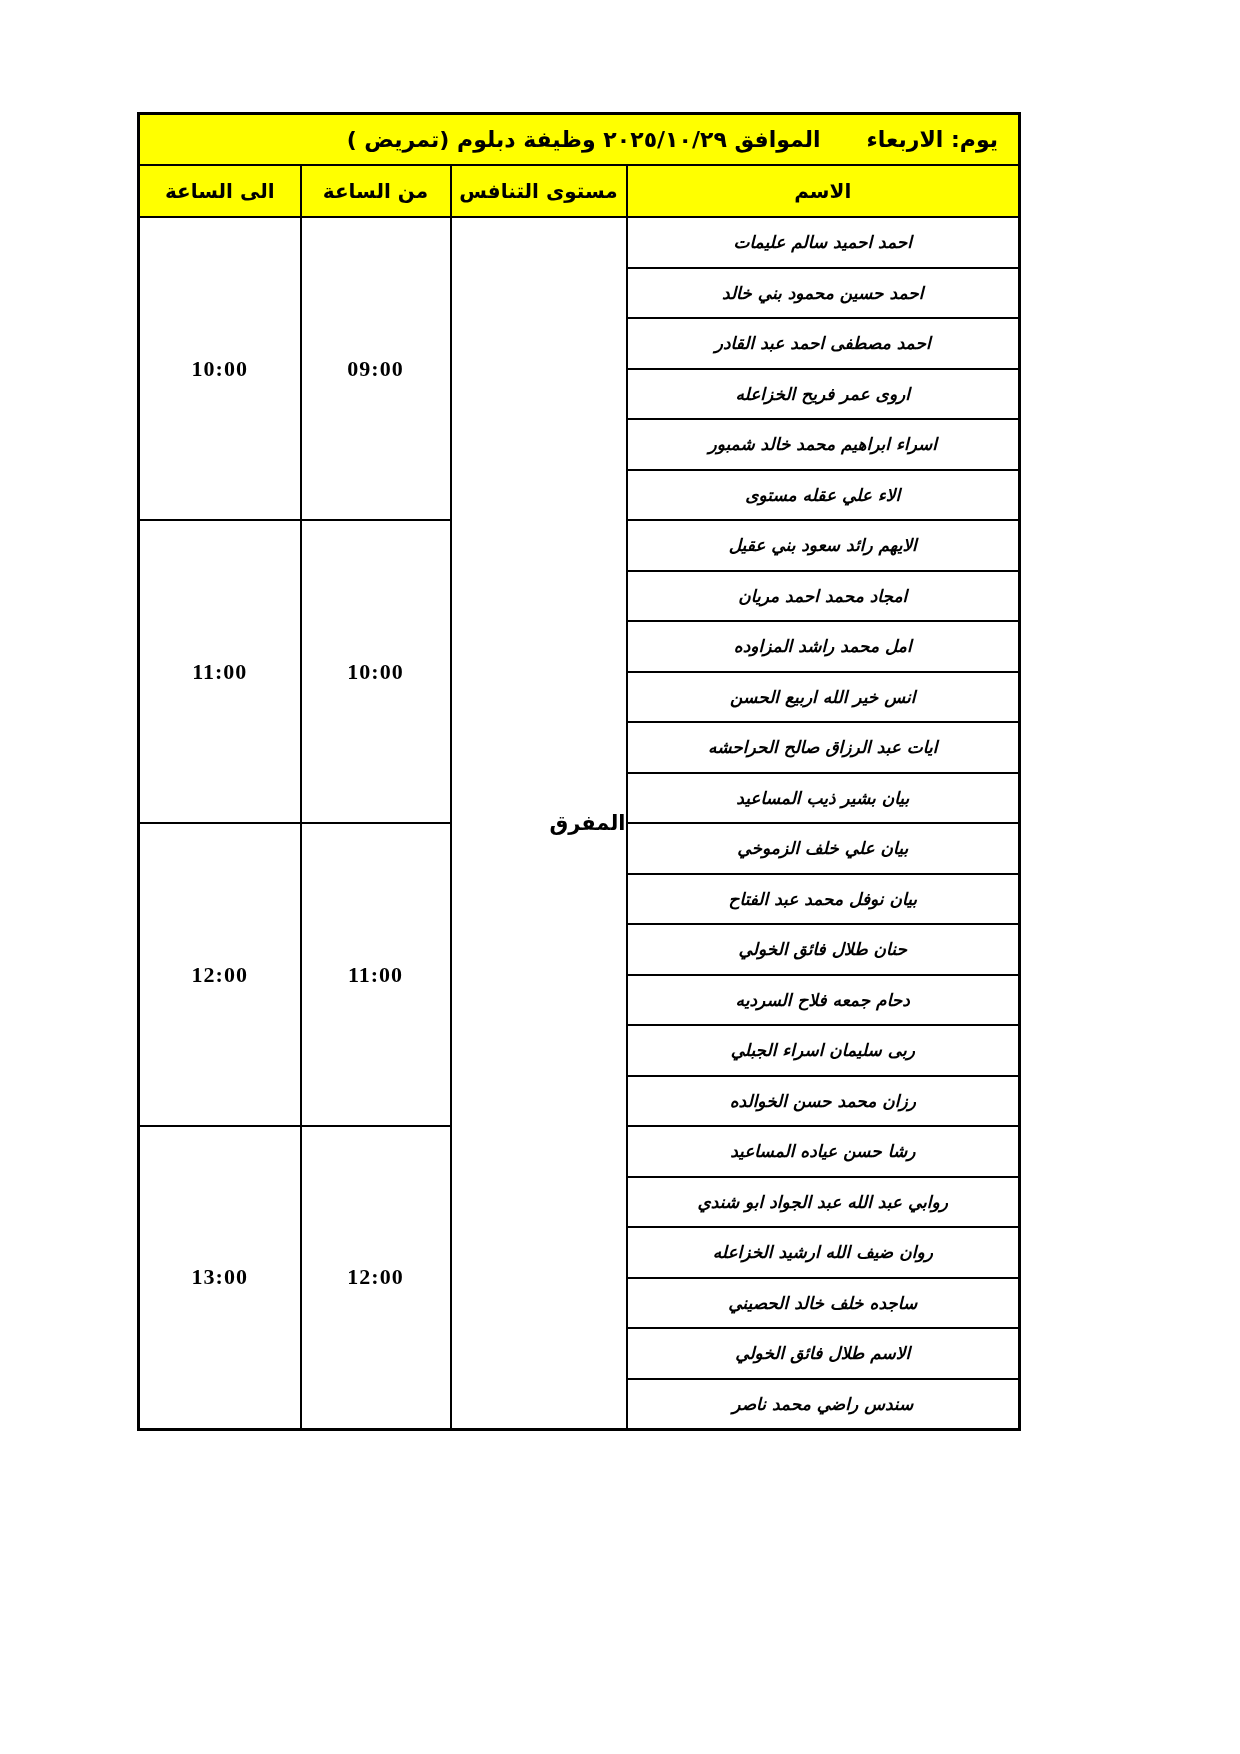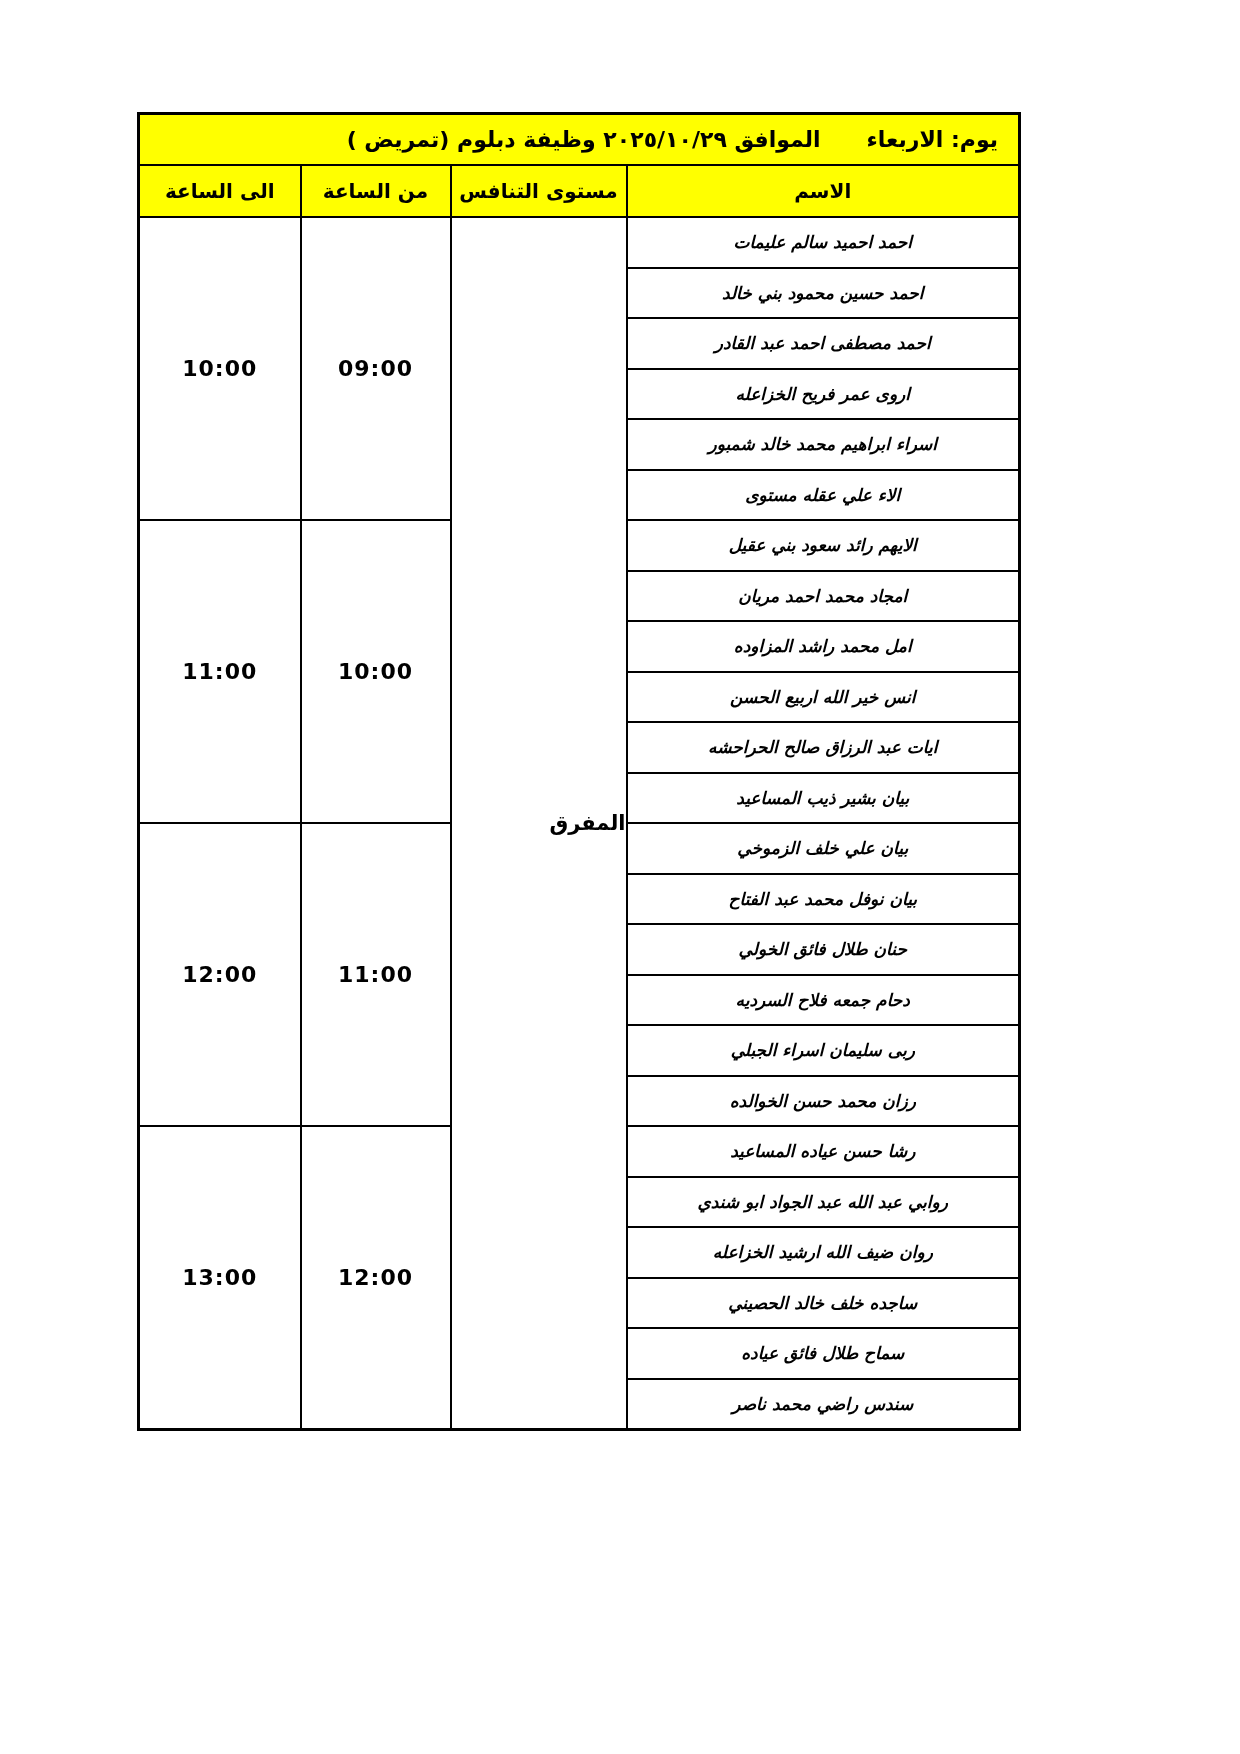--- a/index.html
+++ b/index.html
@@ -63,20 +63,21 @@
     background: #ffffff;
     font-style: italic;
   }
   td.time-cell {
     font-size: 22px;
     text-align: center;
     vertical-align: middle;
     background: #ffffff;
     letter-spacing: 1px;
     direction: ltr;
+    font-family: Liberation Serif, serif;
   }
   td.level-cell {
     font-size: 21px;
     vertical-align: middle;
     background: #ffffff;
   }
 </style>
 </head>
 <body>
 
@@ -171,20 +172,20 @@
       <tr class="name-row">
         <td class="name-cell">روابي عبد الله عبد الجواد ابو شندي</td>
       </tr>
       <tr class="name-row">
         <td class="name-cell">روان ضيف الله ارشيد الخزاعله</td>
       </tr>
       <tr class="name-row">
         <td class="name-cell">ساجده خلف خالد الحصيني</td>
       </tr>
       <tr class="name-row">
-        <td class="name-cell">سماح طلال فائق عياده</td>
+        <td class="name-cell">الاسم طلال فائق الخولي</td>
       </tr>
       <tr class="name-row">
         <td class="name-cell">سندس راضي محمد ناصر</td>
       </tr>
     </tbody>
   </table>
 </div>
 
 </body></html>

